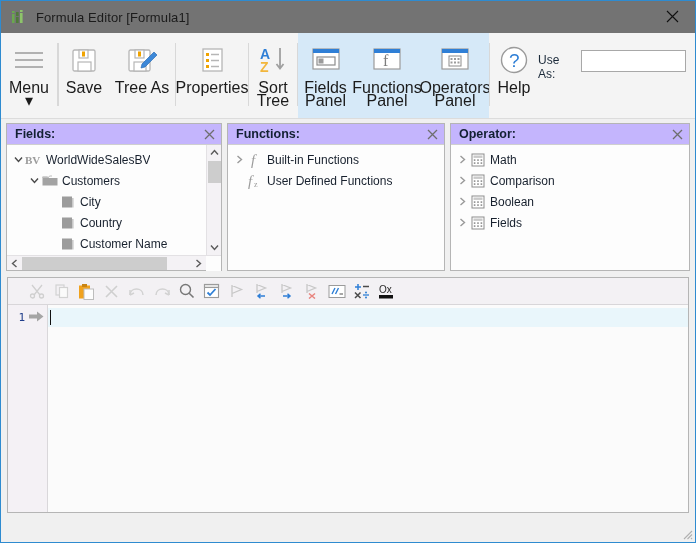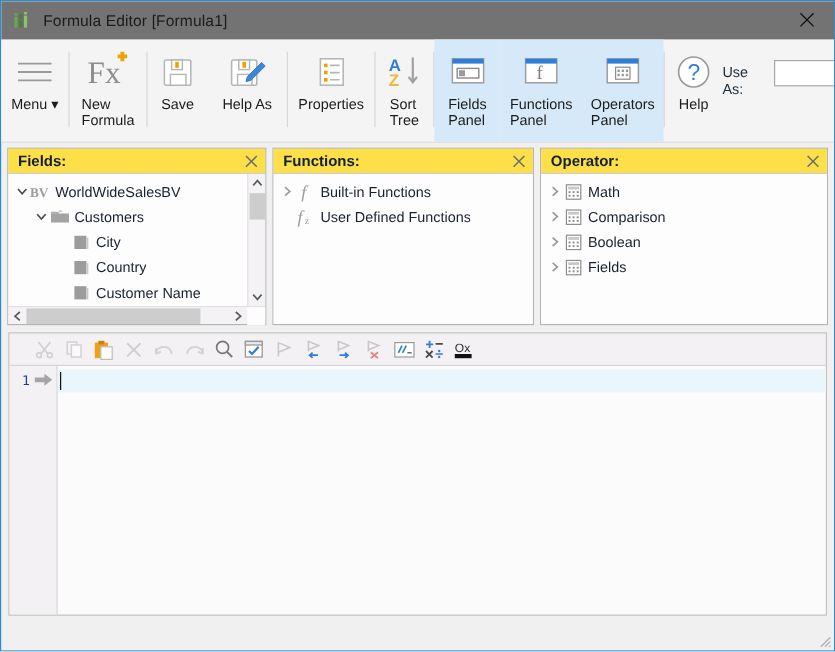--- a/index.html
+++ b/index.html
@@ -50,21 +50,21 @@
   .rb {
     display: flex; flex-direction: column;
     align-items: center; justify-content: flex-start;
     padding-top: 6px;
     min-width: 46px;
     cursor: default;
     user-select: none;
   }
   .rb .glyph { height: 42px; display:flex; align-items:center; justify-content:center; }
   .rb .lbl {
-    font-size: 12px; color: #1b1b1b; line-height: 13px;
+    font-size: 16px; color: #1b1b1b; text-align: center; line-height: 13px;
     padding: 0 5px; white-space: pre-line;
   }
   .rb.active { background: #d6e9f8; }
   .sep { width: 1px; background: #d8d8d8; margin: 10px 0 12px 0; flex: 0 0 auto; }
 
   #useas-wrap {
     margin-left: auto; display: flex; align-items: flex-start;
     padding-top: 17px; padding-right: 12px;
   }
   #useas-label { font-size: 12px; color: #1b2a3a; margin-right: 7px; margin-top: 3px; }
@@ -84,21 +84,21 @@
   }
   .panel {
     flex: 1 1 0;
     display: flex; flex-direction: column;
     background: #fdfdfd;
     border: 1px solid #b5b5b5;
     min-width: 0;
   }
   .panel-head {
     height: 21px; flex: 0 0 auto;
-    background: #fde047;
+    background: #c4b5fd;
     border-bottom: 1px solid #cfcfcf;
     display: flex; align-items: center;
     padding: 0 4px 0 8px;
   }
   .panel-title { font-weight: bold; font-size: 12.5px; color: #132033; flex: 1; }
   .panel-close {
     width: 16px; height: 16px; display: flex; align-items: center; justify-content: center;
     cursor: default;
   }
   .panel-body {
@@ -217,30 +217,20 @@
     <div class="rb" style="min-width:56px">
       <span class="glyph">
         <svg width="34" height="26" viewBox="0 0 34 26">
           <path d="M3 6 H31 M3 13 H31 M3 20 H31" stroke="#9a9a9a" stroke-width="1.6" fill="none"></path>
         </svg>
       </span>
       <span class="lbl">Menu ▾</span>
     </div>
     <div class="sep"></div>
 
-    <div class="rb" style="min-width:64px">
-      <span class="glyph">
-        <svg width="38" height="34" viewBox="0 0 38 34">
-          <text x="2" y="26" font-family="Liberation Serif, serif" font-size="26" fill="#8e8e8e">Fx</text>
-          <path d="M27 4 H35 M31 0 V8" stroke="#f0a300" stroke-width="3.2"></path>
-        </svg>
-      </span>
-      <span class="lbl">New
-Formula</span>
-    </div>
     <div class="sep"></div>
 
     <div class="rb" style="min-width:50px">
       <span class="glyph">
         <svg width="30" height="30" viewBox="0 0 30 30">
           <rect x="4" y="5" width="22" height="21" rx="1.5" fill="#fff" stroke="#b6b6b6" stroke-width="1.3"></rect>
           <rect x="10" y="5" width="9" height="8" fill="#fff" stroke="#b6b6b6" stroke-width="1.2"></rect>
           <rect x="13" y="6.5" width="3" height="5" fill="#f0a300"></rect>
           <rect x="9" y="17" width="13" height="9" fill="#fff" stroke="#b6b6b6" stroke-width="1.2"></rect>
         </svg>
@@ -251,21 +241,21 @@
     <div class="rb" style="min-width:66px">
       <span class="glyph">
         <svg width="32" height="30" viewBox="0 0 32 30">
           <rect x="3" y="5" width="21" height="21" rx="1.5" fill="#fff" stroke="#b6b6b6" stroke-width="1.3"></rect>
           <rect x="9" y="5" width="9" height="8" fill="#fff" stroke="#b6b6b6" stroke-width="1.2"></rect>
           <rect x="12" y="6.5" width="3" height="5" fill="#f0a300"></rect>
           <rect x="8" y="17" width="12" height="9" fill="#fff" stroke="#b6b6b6" stroke-width="1.2"></rect>
           <path d="M28 7 L31 10 L19 22 L15 23 L16 19 Z" fill="#3d88d8" stroke="#2c6fb5" stroke-width=".7"></path>
         </svg>
       </span>
-      <span class="lbl">Help As</span>
+      <span class="lbl">Tree As</span>
     </div>
     <div class="sep"></div>
 
     <div class="rb" style="min-width:72px">
       <span class="glyph">
         <svg width="30" height="30" viewBox="0 0 30 30">
           <rect x="6" y="4" width="19" height="22" fill="#fff" stroke="#b6b6b6" stroke-width="1.3"></rect>
           <rect x="9" y="8" width="3" height="3" fill="#f0a300"></rect>
           <rect x="9" y="14" width="3" height="3" fill="#f0a300"></rect>
           <rect x="9" y="20" width="3" height="3" fill="#f0a300"></rect>

